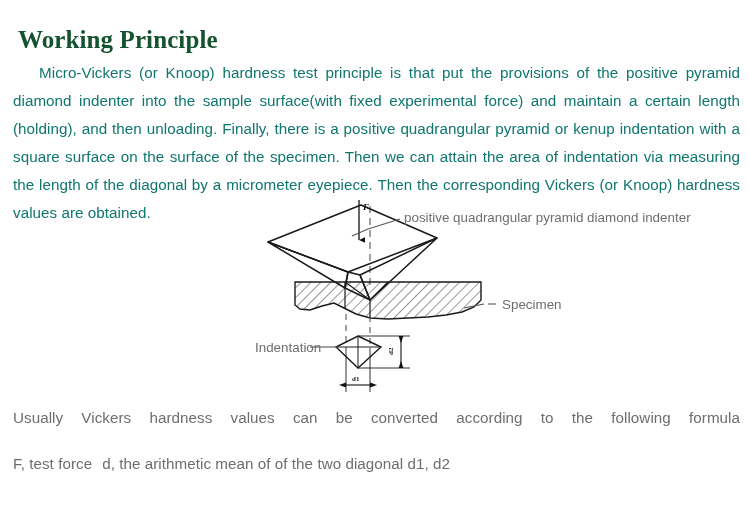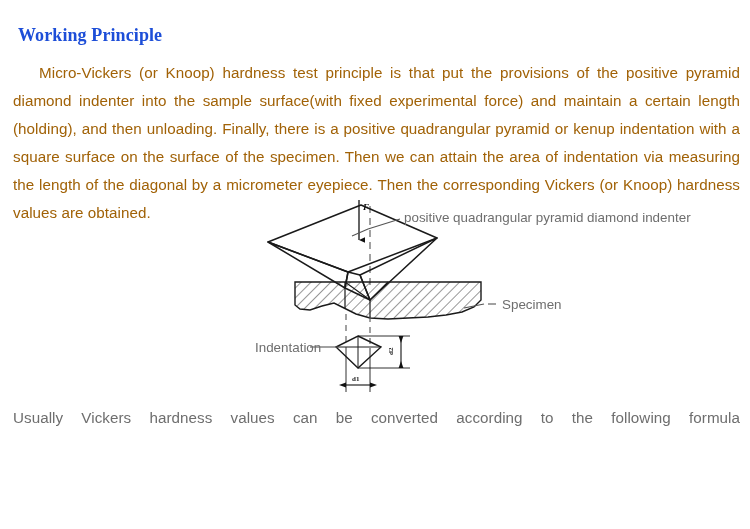--- a/index.html
+++ b/index.html
@@ -24,36 +24,36 @@
     background: #ffffff;
   }
 
   
   .page-title {
     position: absolute;
     left: 18px;
     top: 10px;
     font-family: "Liberation Serif", "DejaVu Serif", serif;
     font-weight: bold;
-    font-size: 18px;
+    font-size: 25px;
     line-height: 26px;
-    color: #1d4ed8;
+    color: #14532d;
     letter-spacing: 0.1px;
     white-space: nowrap;
   }
 
   
   .intro-paragraph {
     position: absolute;
     left: 13px;
     top: 44px;
     width: 727px;
     font-size: 15.2px;
     line-height: 28px;
-    color: #a16207;
+    color: #0f766e;
     text-align: justify;
     text-justify: inter-word;
     text-indent: 26px;
     letter-spacing: 0.05px;
     font-stretch: condensed;
   }
 
   
   .diagram-wrap {
     position: absolute;
@@ -219,15 +219,18 @@
       <text class="diagram-label" x="7" y="156">Indentation</text>
 
     </svg>
   </div>
 
   <div class="footer-block">
     <div class="footer-line justified">Usually Vickers hardness values can be converted according to the following formula</div>
 
 
 
+    <div class="footer-line">
+      <span>F, test force</span><span class="gap-sp"></span><span>d, the arithmetic mean of of the two diagonal d1, d2</span>
+    </div>
   </div>
 
 </div>
 
 </body></html>

